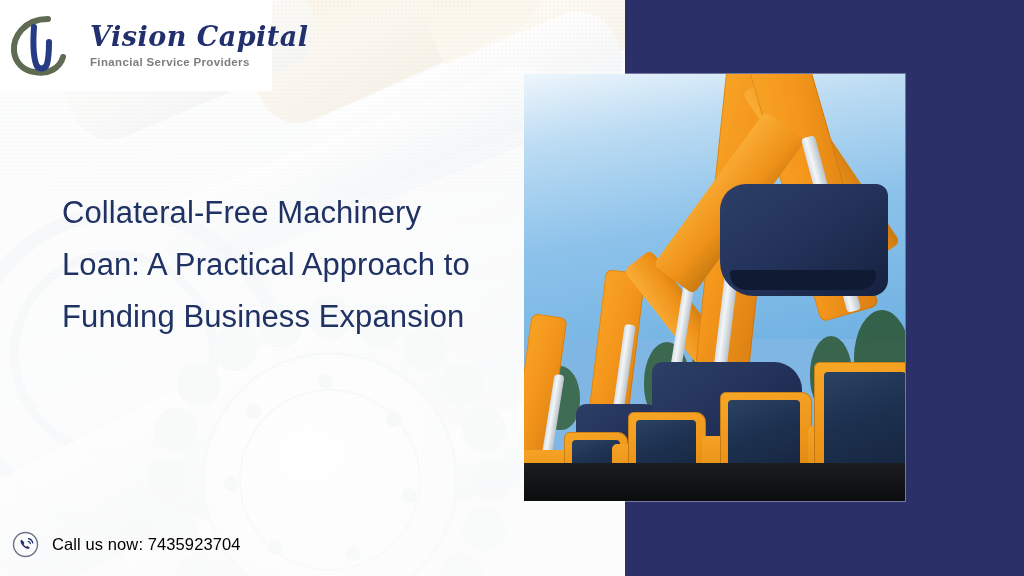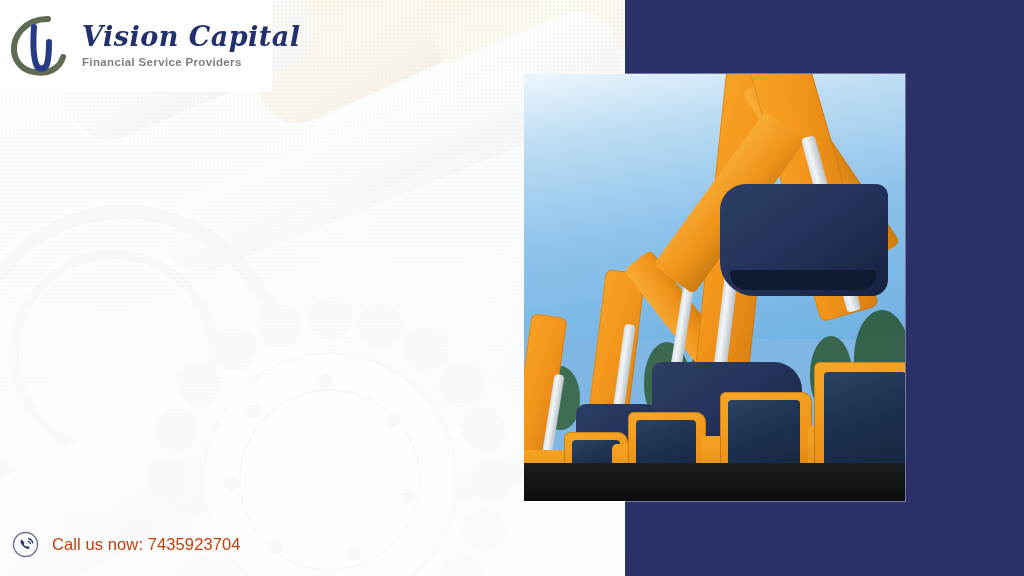--- a/index.html
+++ b/index.html
@@ -140,21 +140,21 @@
     background: #ffffff;
     display: flex;
     align-items: center;
   }
   .logo-mark {
     width: 62px; height: 66px;
     margin-left: 8px;
     flex: 0 0 auto;
     position: relative;
   }
-  .logo-text { margin-left: 12px; }
+  .logo-text { margin-left: 20px; }
   .logo-name {
     font-family: "DejaVu Serif", serif;
     font-style: italic;
     font-weight: bold;
     font-size: 27px;
     color: #22306e;
     letter-spacing: .5px;
     line-height: 1.05;
     white-space: nowrap;
   }
@@ -343,20 +343,21 @@
         <path d="M27 59 C40 62 52 55 55 44" fill="none" stroke="#5f6b52" stroke-width="6" stroke-linecap="round"></path>
         <path d="M26 14 C25 28 25 42 28 51 C30 57 37 57 39 51 C41 44 41 34 41 29" fill="none" stroke="#273a86" stroke-width="6" stroke-linecap="round"></path>
       </svg>
     </div>
     <div class="logo-text">
       <div class="logo-name">Vision Capital</div>
       <div class="logo-tagline" style="color: rgb(123, 127, 124);">Financial Service Providers</div>
     </div>
   </div>
 
+  <h1 class="headline" style="color: rgb(31, 50, 99);">Collateral-Free Machinery Loan: A Practical Approach to Funding Business Expansion</h1>
 
   <div class="photo">
     <div class="sky"></div>
 
     <div class="tree" style="left:120px; top:268px; width:46px; height:80px;"></div>
     <div class="tree" style="left:168px; top:258px; width:38px; height:72px;"></div>
     <div class="tree" style="left:330px; top:236px; width:56px; height:96px; background:#29522f;"></div>
     <div class="tree" style="left:286px; top:262px; width:42px; height:76px; background:#2d5733;"></div>
     <div class="tree" style="left:16px;  top:292px; width:40px; height:64px; background:#34603a;"></div>
 
@@ -419,17 +420,17 @@
 
   <div class="footer-item footer-phone">
     <span>
       <svg class="icon-svg" width="27" height="27" viewBox="0 0 27 27">
         <circle cx="13.5" cy="13.5" r="12" fill="none" stroke="#6d7389" stroke-width="1.4"></circle>
         <path d="M9.4 8.6c-.9.8-1.1 2.1-.5 3.3 1.2 2.5 3 4.4 5.5 5.6 1.2.6 2.6.4 3.4-.5l-2-2-1.6.8c-1.1-.6-2-1.5-2.6-2.6l.8-1.6-3-3z" fill="#22306e"></path>
         <path d="M16.5 7.6c2.2.5 3.8 2.1 4.3 4.2" fill="none" stroke="#22306e" stroke-width="1.3" stroke-linecap="round"></path>
         <path d="M16.2 10.4c1.1.3 1.9 1.1 2.2 2.2" fill="none" stroke="#22306e" stroke-width="1.3" stroke-linecap="round"></path>
       </svg>
     </span>
-    <span class="footer-label" style="color: #c2410c;">Call us now: 7435923704</span>
+    <span class="footer-label" style="color: #000000;">Call us now: 7435923704</span>
   </div>
 
 
 </div>
 
 </body></html>

